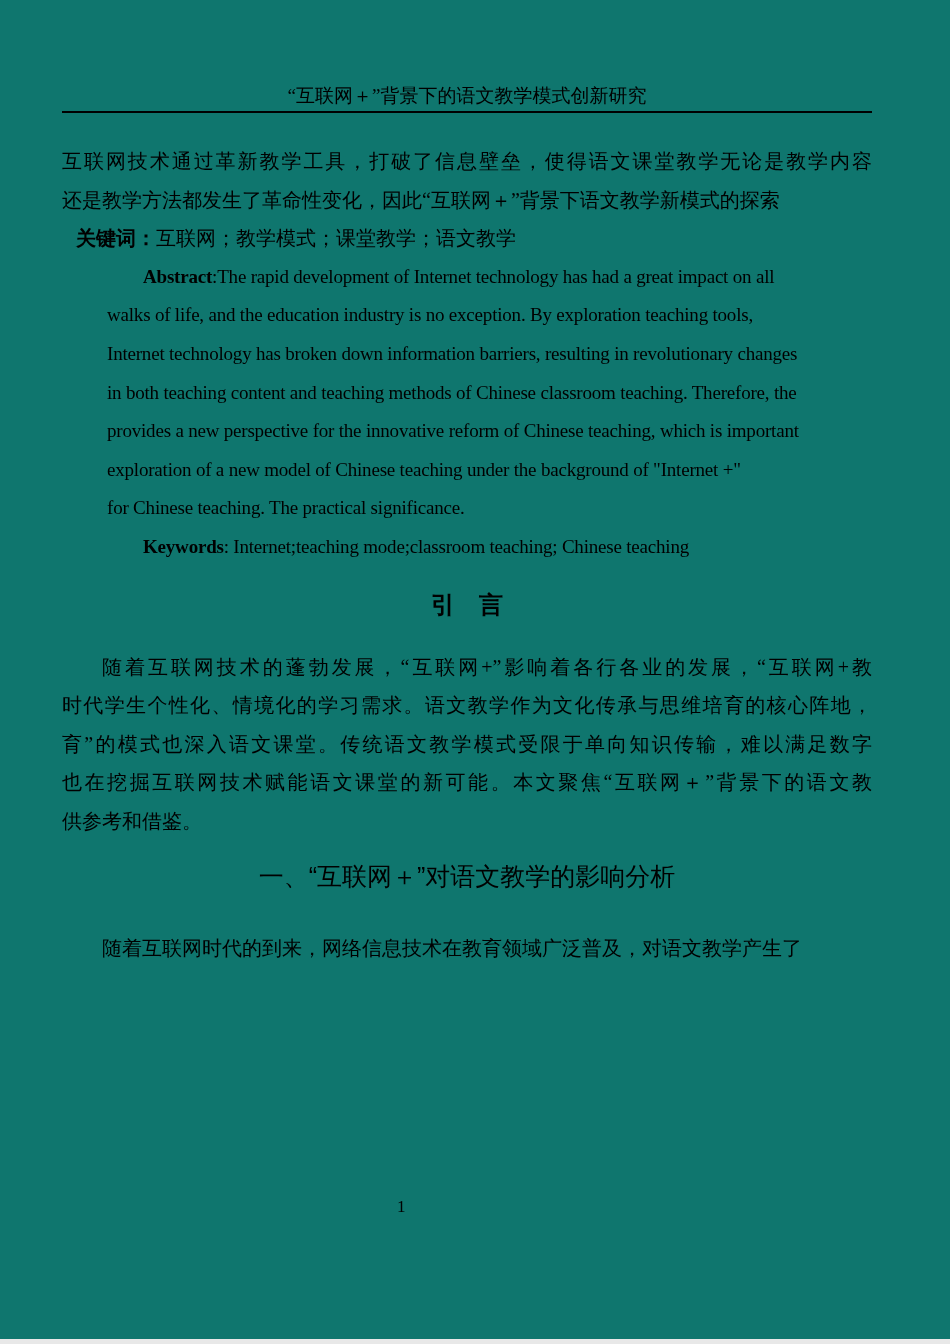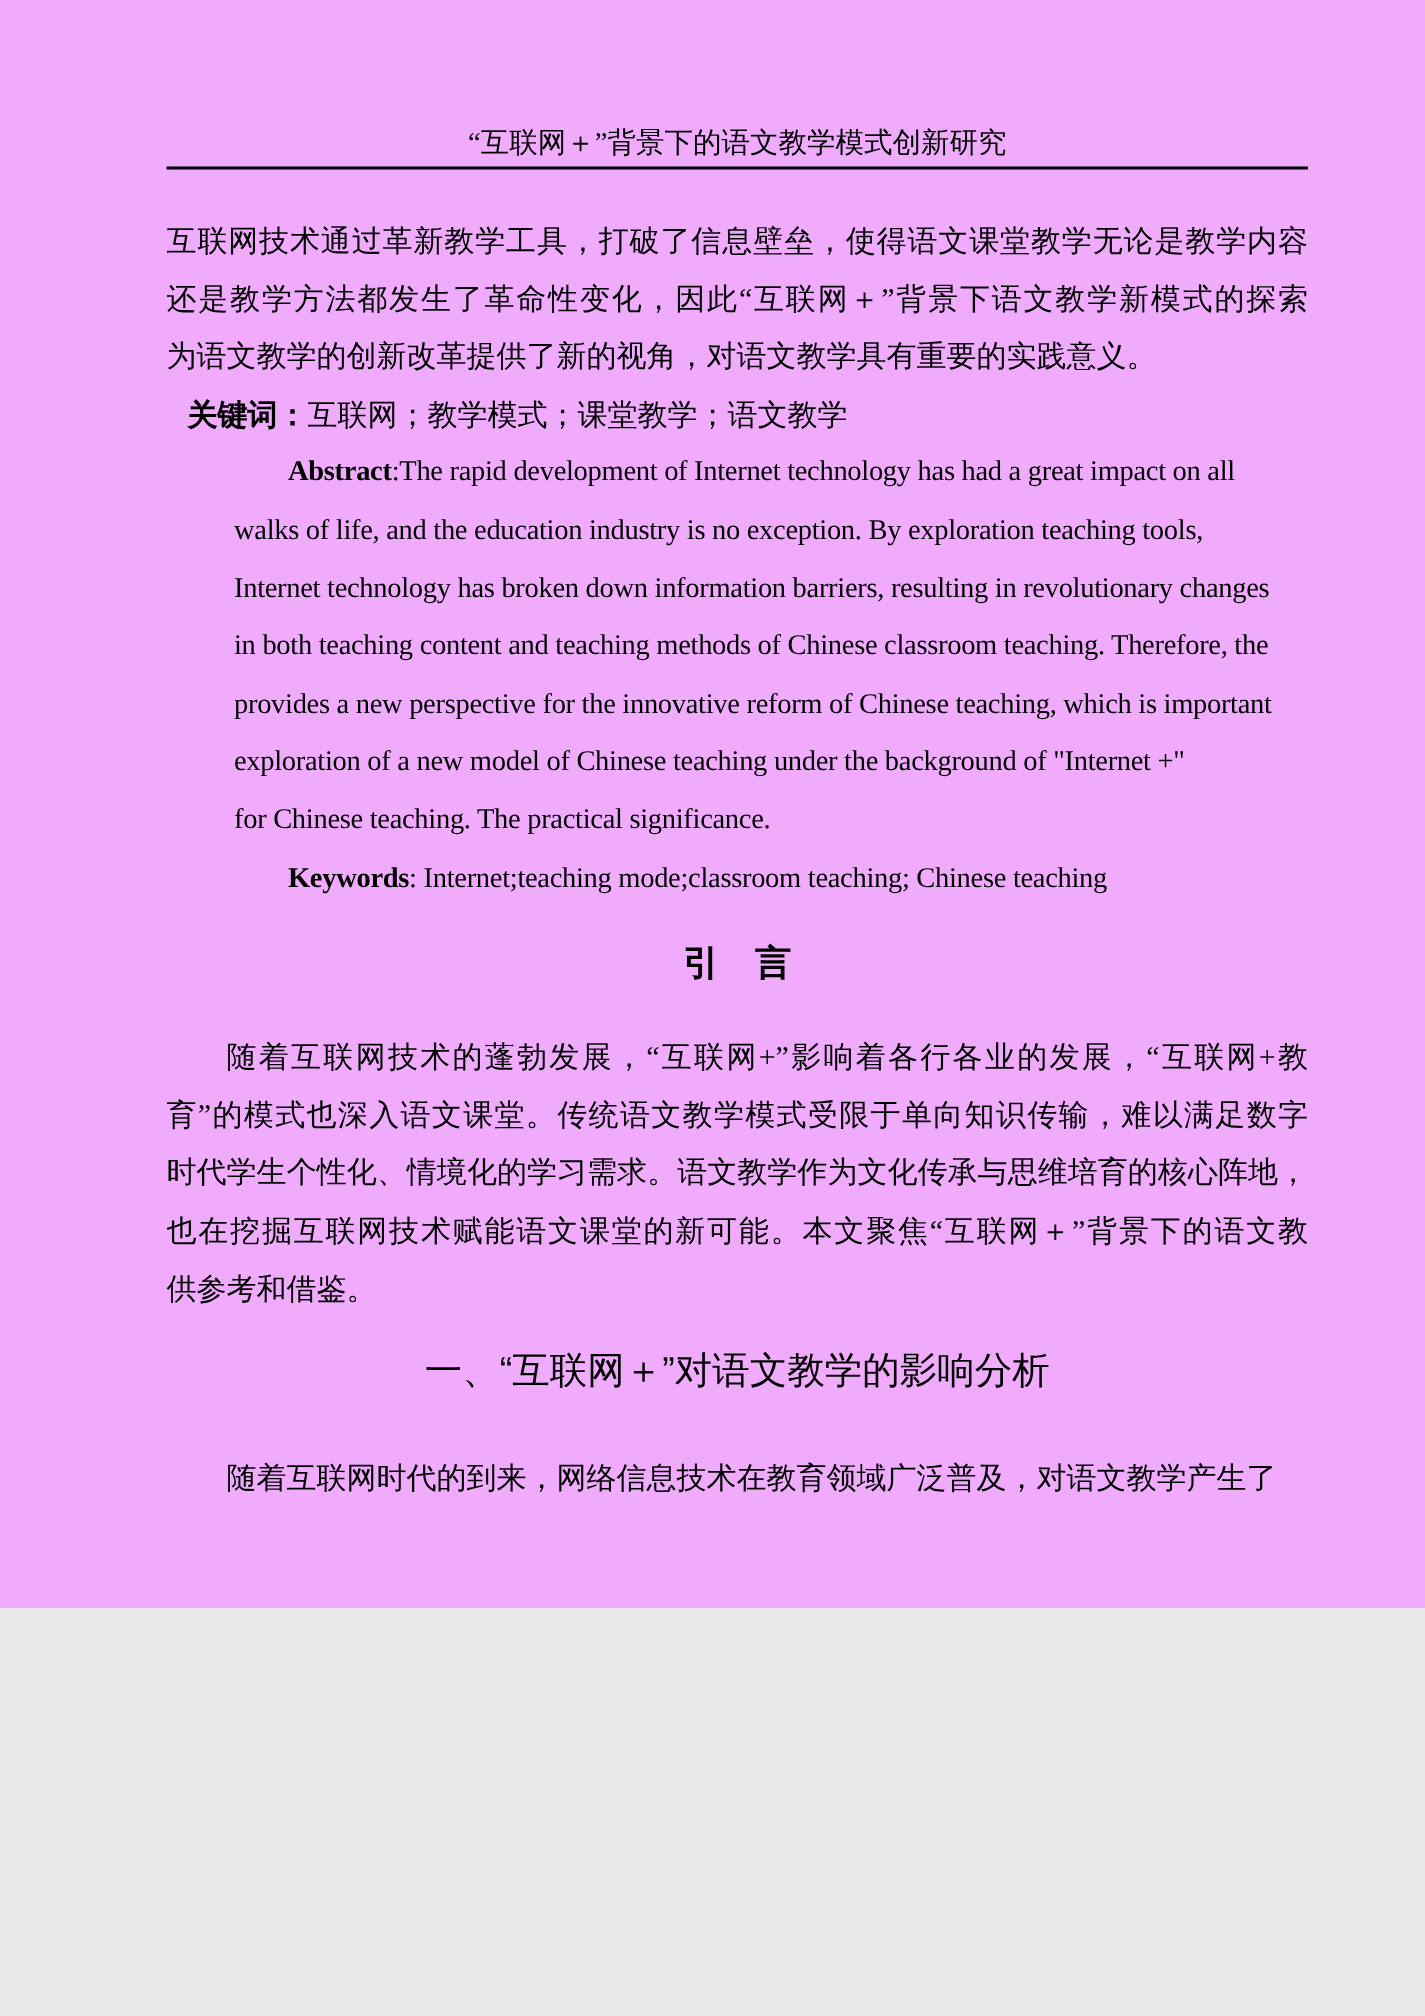--- a/index.html
+++ b/index.html
@@ -1,23 +1,23 @@
 <!DOCTYPE html>
 <html><head>
 <meta charset="utf-8">
 <style>
   html, body { margin: 0; padding: 0; background: #e8e8e8; }
   .page {
     position: relative;
     width: 950px;
-    height: 1072px;
+    height: 1339px;
     margin: 0 auto;
-    background: #f0abfc;
+    background: #0f766e;
     box-sizing: border-box;
-    padding: 0 78px 0 111px;
+    padding: 0 78px 0 62px;
     color: #000;
     font-family: "Liberation Serif", "DejaVu Serif", serif;
     overflow: hidden;
   }
   
   .header {
     margin-top: 84px;
     padding-bottom: 3px;
     border-bottom: 2px solid #000;
   }
@@ -83,21 +83,20 @@
 <div class="page">
 
   <div class="header">
     <div class="header-title">“互联网＋”背景下的语文教学模式创新研究</div>
   </div>
 
   <section class="para abs-cn">
     <div class="jl-lines">
         <div class="line jl">互联网技术通过革新教学工具，打破了信息壁垒，使得语文课堂教学无论是教学内容</div>
         <div class="line jl">还是教学方法都发生了革命性变化，因此“互联网＋”背景下语文教学新模式的探索</div>
-        <div class="line jl">为语文教学的创新改革提供了新的视角，对语文教学具有重要的实践意义。</div>
       </div>
     <div class="line kw"><span class="label-cjk">关键词：</span><span>互联网；教学模式；课堂教学；语文教学</span></div>
   </section>
 
   <section class="para abs-en">
     <div class="line first"><span class="label-en">Abstract</span><span>:The rapid development of Internet technology has had a great impact on all</span></div>
     <div class="en-lines">
         <div class="line">walks of life, and the education industry is no exception. By exploration teaching tools,</div>
         <div class="line">Internet technology has broken down information barriers, resulting in revolutionary changes</div>
         <div class="line">in both teaching content and teaching methods of Chinese classroom teaching. Therefore, the</div>
@@ -106,22 +105,22 @@
         <div class="line">for Chinese teaching. The practical significance.</div>
       </div>
     <div class="line kw"><span class="label-en">Keywords</span><span>: Internet;teaching mode;classroom teaching; Chinese teaching</span></div>
   </section>
 
   <h2 class="heading-intro">引　言</h2>
 
   <section class="para intro-para">
     <div class="jl-lines indent-first">
         <div class="line jl">随着互联网技术的蓬勃发展，“互联网+”影响着各行各业的发展，“互联网+教</div>
+        <div class="line jl">时代学生个性化、情境化的学习需求。语文教学作为文化传承与思维培育的核心阵地，</div>
         <div class="line jl">育”的模式也深入语文课堂。传统语文教学模式受限于单向知识传输，难以满足数字</div>
-        <div class="line jl">时代学生个性化、情境化的学习需求。语文教学作为文化传承与思维培育的核心阵地，</div>
         <div class="line jl">也在挖掘互联网技术赋能语文课堂的新可能。本文聚焦“互联网＋”背景下的语文教</div>
         <div class="line jl">供参考和借鉴。</div>
       </div>
   </section>
 
   <h1 class="heading-sec">一、“互联网＋”对语文教学的影响分析</h1>
 
   <section class="para sec-para">
     <div class="jl-lines indent-first">
         <div class="line jl">随着互联网时代的到来，网络信息技术在教育领域广泛普及，对语文教学产生了</div>

